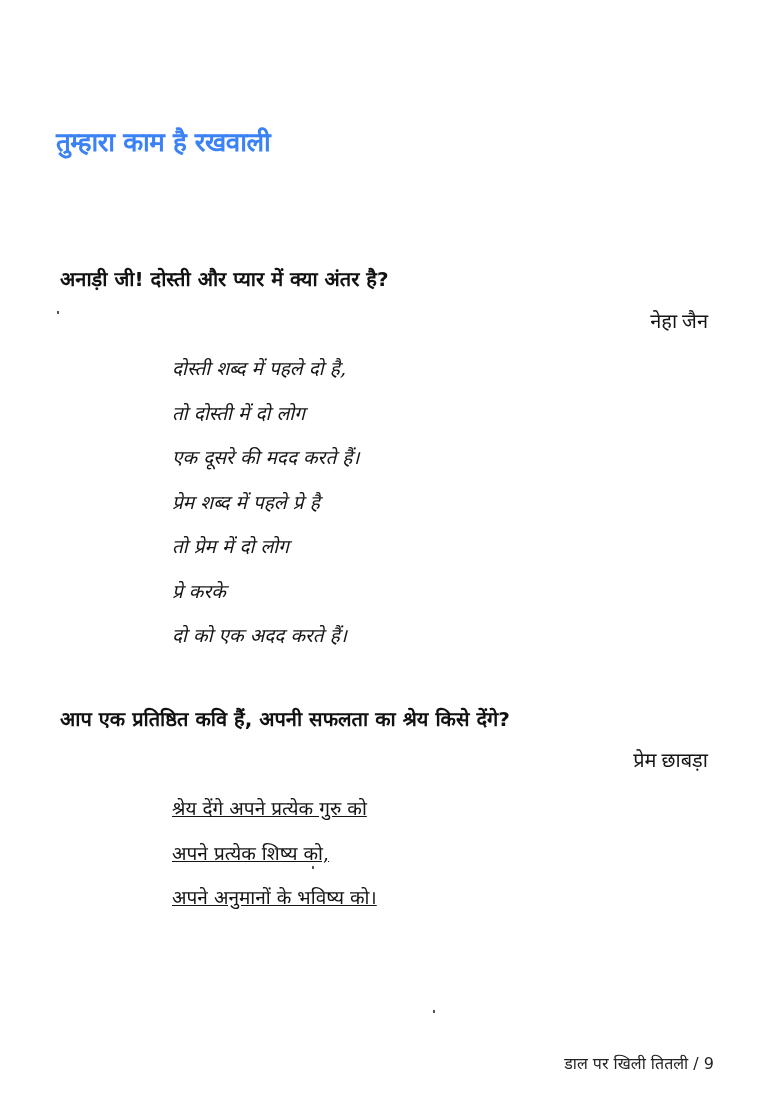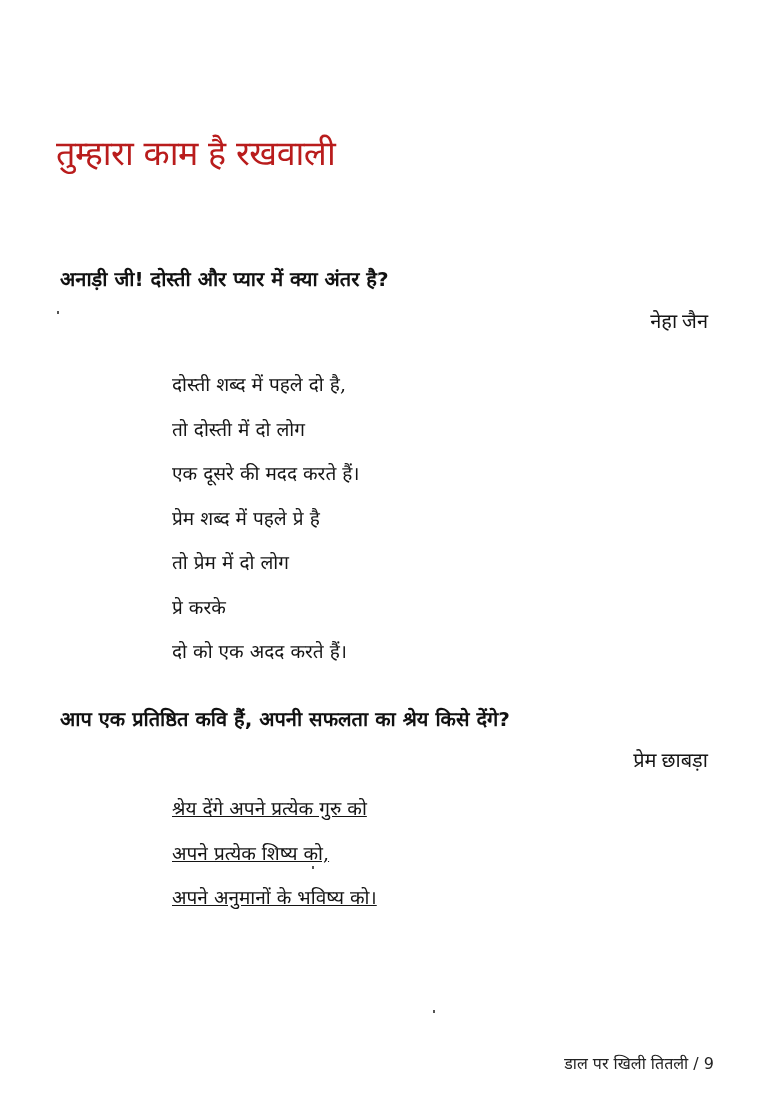--- a/index.html
+++ b/index.html
@@ -6,22 +6,22 @@
   body {
     width: 780px; height: 1108px;
     background: #ffffff;
     position: relative;
     overflow: hidden;
     color: #111;
     font-family: "DejaVu Sans", sans-serif;
   }
   .page-title {
     position: absolute; left: 56px; top: 106px;
-    font-size: 34px; font-weight: normal; letter-spacing: -0.5px;
-    color: #b91c1c;
+    font-size: 26px; font-weight: bold; letter-spacing: -0.5px;
+    color: #3b82f6;
   }
   .question {
     position: absolute; left: 60px;
     font-size: 20px; font-weight: bold;
     color: #111;
     white-space: nowrap;
   }
   .q1 { top: 265px; text-align: center; }
   .q2 { top: 705px; text-align: center; }
   .author {
@@ -31,21 +31,21 @@
   }
   .a1 { top: 307px; }
   .a2 { top: 746px; }
   .poem {
     position: absolute; left: 172px;
     margin: 0; padding: 0; list-style: none;
     font-family: "DejaVu Serif", serif;
     font-size: 19px; color: #141414;
   }
   .poem li { height: 44.5px; line-height: 44.5px; white-space: nowrap; }
-  .p1 { top: 362px; }
+  .p1 { top: 346px; font-style: italic; }
   .p2 { top: 786px; text-decoration: underline; }
   .footer {
     position: absolute; right: 66px; top: 1052px;
     font-size: 16px; color: #222;
   }
   .stray-dot {
     position: absolute; width: 2px; height: 3px; background: #555;
   }
 </style>
 </head>

